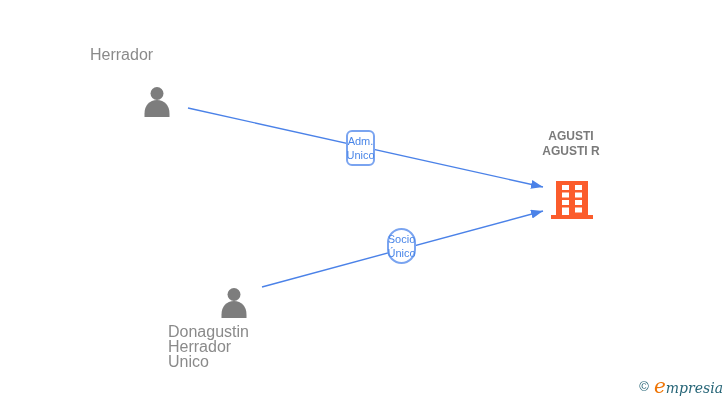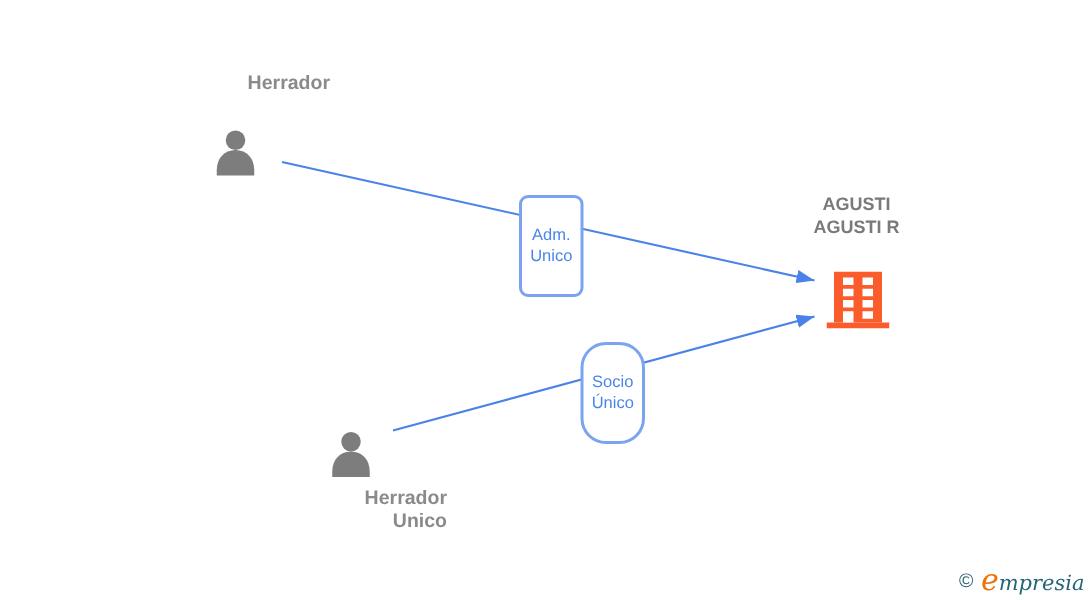--- a/index.html
+++ b/index.html
@@ -22,25 +22,24 @@
     stroke-width: 1.4;
     fill: none;
   }
   .arrowhead { fill: var(--edge-blue, #4b82e8); }
 
   .node { position: absolute; }
 
   .person-name {
     position: absolute;
     width: 130px;
-    text-align: right;
-    font-size: 13px;
+    text-align: left;
+    font-size: 16px;
     line-height: 15px;
     color: var(--person-name-gray, #8a8a8a);
-    font-weight: bold;
   }
   .person-name span { display: block; }
 
   .person-icon-svg { display: block; }
   .person-fill { fill: var(--person-gray, #7d7d7d); }
 
   .company-name {
     position: absolute;
     width: 110px;
     text-align: center;
@@ -49,34 +48,34 @@
     line-height: 15px;
     color: var(--company-name-gray, #7a7a7a);
   }
   .company-name span { display: block; }
 
   .building-fill { fill: var(--building-orange, #fb5c2c); }
   .window-fill { fill: #ffffff; }
 
   .edge-label {
     position: absolute;
-    width: 43px;
+    width: 29px;
     min-height: 35px;
     background: #ffffff;
     border: 2px solid var(--label-border-blue, #7aa4f0);
     border-radius: 6px;
     display: flex;
     flex-direction: column;
     justify-content: center;
     align-items: center;
     font-size: 11px;
     line-height: 14px;
     color: var(--label-text-blue, #4a86e8);
     text-align: center;
-    padding: 18px 1px;
+    padding: 2px 1px;
   }
   .edge-label span { display: block; }
 
   .logo {
     position: absolute;
     right: 5px;
     bottom: 3px;
     display: flex;
     align-items: center;
     cursor: pointer;
@@ -126,20 +125,21 @@
     </svg>
   </div>
 
   <div class="node" style="left:220px; top:287px;">
     <svg class="person-icon-svg" width="28" height="32" viewBox="0 0 28 32">
       <circle class="person-fill" cx="14" cy="7.5" r="6.5"></circle>
       <path class="person-fill" d="M14,14 C6.5,14 1.5,19.5 1.5,27.5 L1.5,31 L26.5,31 L26.5,27.5 C26.5,19.5 21.5,14 14,14 Z"></path>
     </svg>
   </div>
   <div class="person-name" style="left:168px; top:324px;">
+    <span>Donagustin</span>
     <span>Herrador</span>
     <span>Unico</span>
   </div>
 
   <div class="company-name" style="left:516px; top:129px;">
     <span>AGUSTI</span>
     <span>AGUSTI R</span>
   </div>
   <div class="node" style="left:551px; top:181px;">
     <svg width="42" height="38" viewBox="0 0 42 38">

